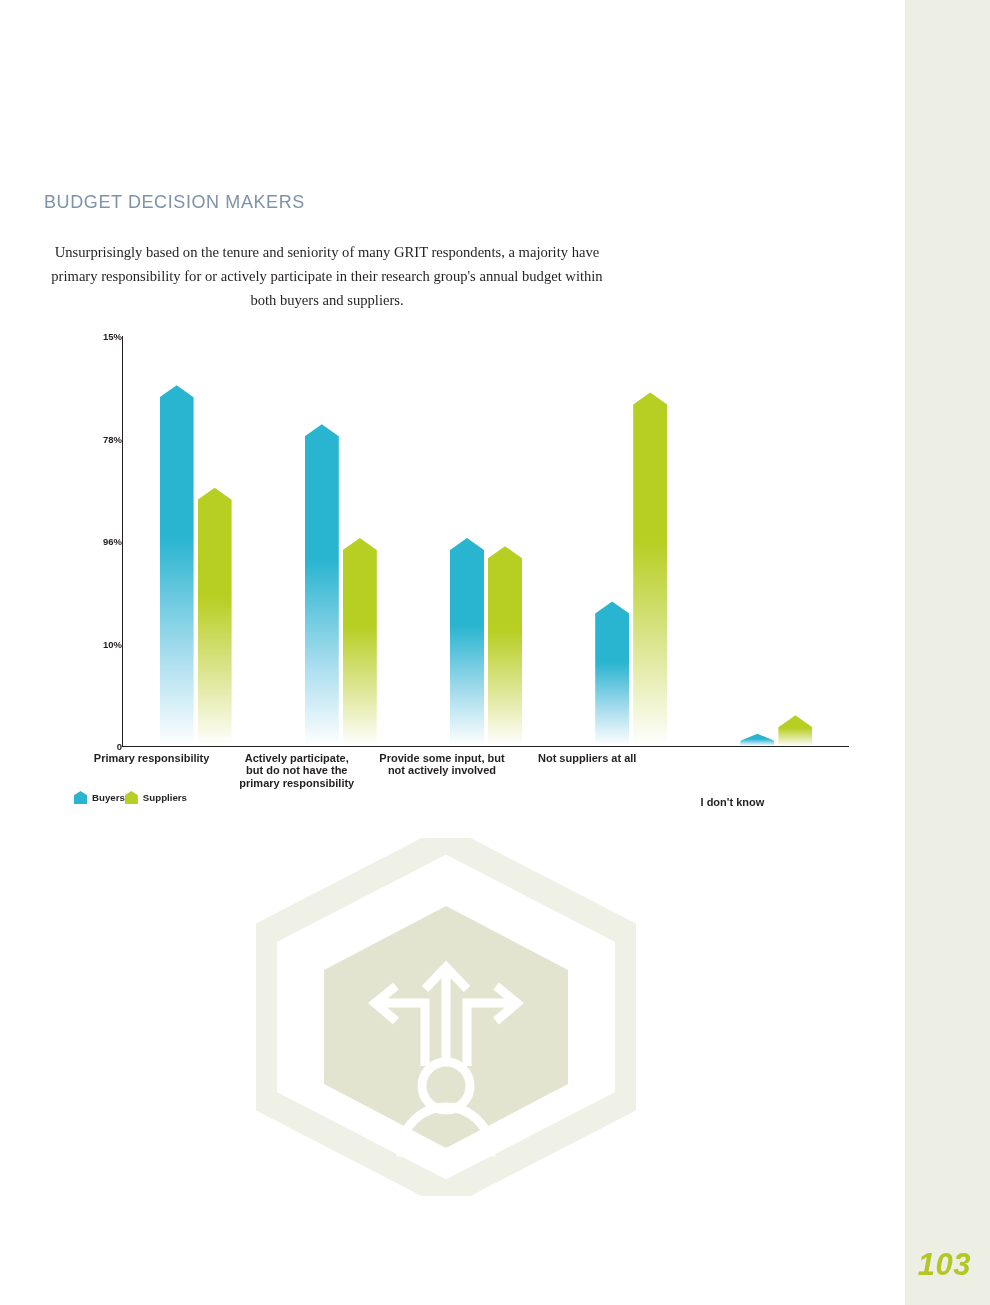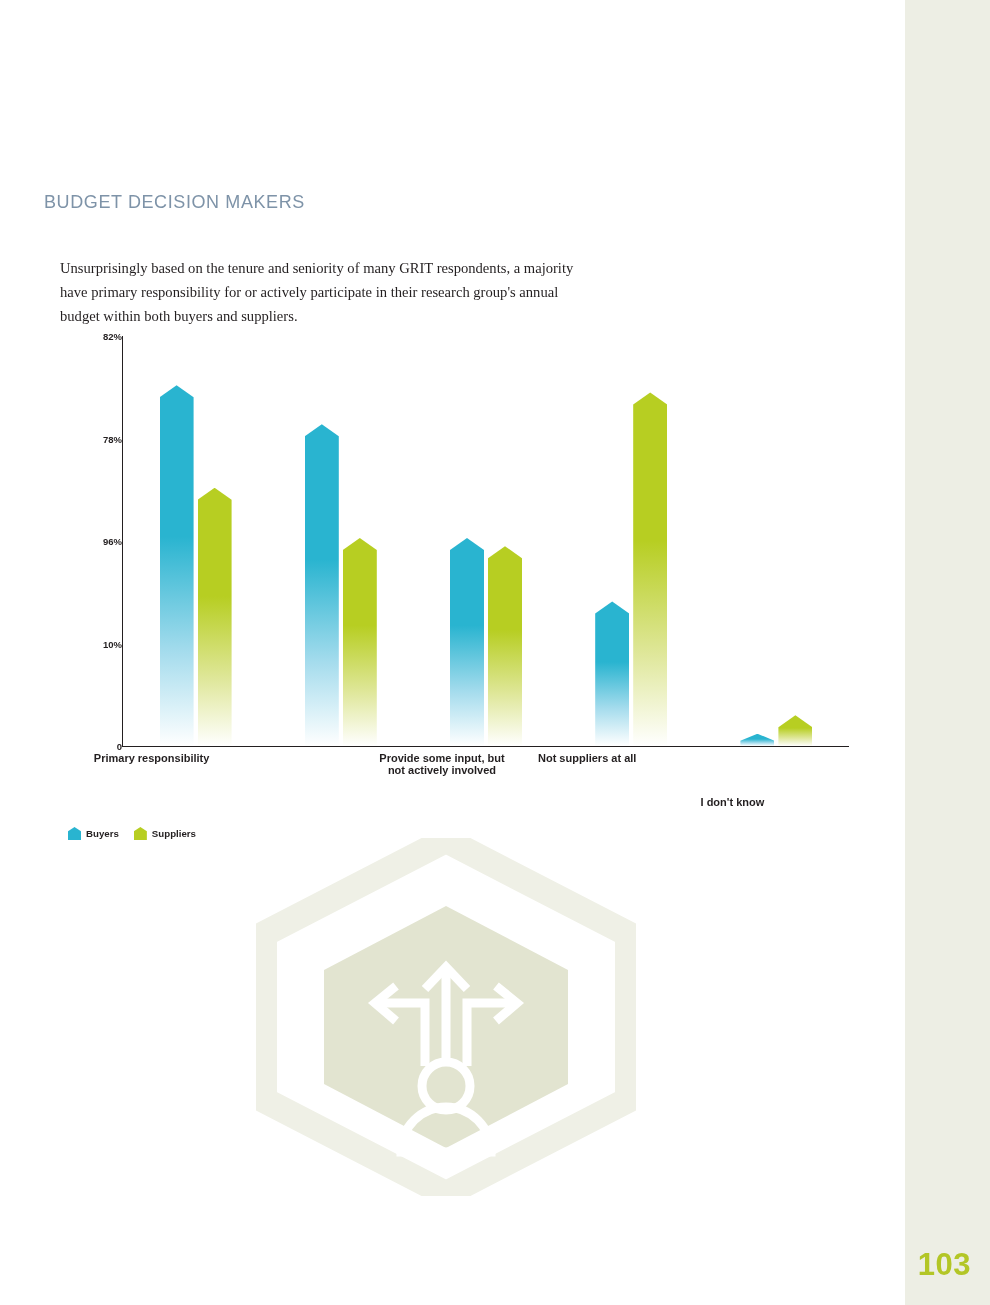--- a/index.html
+++ b/index.html
@@ -10,35 +10,35 @@
   }
 
   
   #side-rail{
     position:absolute;top:0;right:0;width:85px;height:1305px;
     background:#edeee4;
   }
   #page-number{
     position:absolute;right:19px;bottom:22px;
     font-family:"Liberation Sans", sans-serif;
-    font-size:31px;font-weight:700;color:#b3c626;letter-spacing:.5px;
+    font-size:31px;font-weight:700;color:#b3c626;letter-spacing:.5px;font-style:italic;
   }
 
   
   #section-title{
     position:absolute;left:44px;top:192px;
     font-size:18px;font-weight:400;letter-spacing:.6px;
     color:#7e93a8;
   }
   #intro-paragraph{
     position:absolute;left:44px;top:240px;width:566px;
     font-family:"Liberation Serif", serif;
     font-size:14.6px;line-height:24px;color:#231f20;
   }
-  #intro-paragraph p{margin:16px;}
+  #intro-paragraph p{margin:0;text-align:center;}
 
   
   #chart-area{
     position:absolute;left:44px;top:326px;width:820px;height:430px;
   }
   .y-tick{
     position:absolute;right:calc(100% - 78px);
     font-size:9.5px;font-weight:700;color:#231f20;
     text-align:right;width:40px;transform:translateY(-50%);
     white-space:nowrap;
@@ -70,22 +70,22 @@
   #category-labels{
     position:absolute;left:44px;top:752px;width:820px;height:46px;
   }
   .cat-label{
     position:absolute;top:0;text-align:center;
     font-size:11px;font-weight:700;color:#231f20;line-height:12.4px;
   }
 
   
   #legend{
-    position:absolute;left:68px;top:791px;
-    display:flex;align-items:center;gap:15px;margin-top:36px;
+    position:absolute;left:74px;top:791px;
+    display:flex;align-items:center;
   }
   .legend-item{display:flex;align-items:center;gap:5px;}
   .legend-swatch{
     width:13px;height:13px;
     clip-path:polygon(0% 100%, 0% 32%, 50% 0%, 100% 32%, 100% 100%);
   }
   .legend-label{font-size:9.7px;font-weight:700;color:#231f20;}
 
   
   #watermark{
@@ -105,38 +105,39 @@
 </div>
 
 <div id="chart-area">
   <div id="y-axis-line"></div>
   <div id="x-axis-line"></div>
   <div id="y-ticks">
       <div class="y-tick" style="top: 420px;">0</div>
       <div class="y-tick" style="top: 317.5px;">10%</div>
       <div class="y-tick" style="top: 215px;">96%</div>
       <div class="y-tick" style="top: 112.5px;">78%</div>
-      <div class="y-tick" style="top: 10px;">82%</div>
+      <div class="y-tick" style="top: 10px;">15%</div>
     </div>
   <div id="plot">
       <div class="bar blue" title="Buyers: 35.2%" style="height: 360.8px; width: 34px; left: 36.6px;"></div>
       <div class="bar blue" title="Buyers: 31.4%" style="height: 321.85px; width: 34px; left: 181.8px;"></div>
       <div class="bar blue" title="Buyers: 20.3%" style="height: 208.075px; width: 34px; left: 327px;"></div>
       <div class="bar blue" title="Buyers: 14.1%" style="height: 144.525px; width: 34px; left: 472.2px;"></div>
       <div class="bar blue" title="Buyers: 1.2%" style="height: 12.3px; width: 34px; left: 617.4px; clip-path: polygon(0% 100%, 0% 7px, 50% 0%, 100% 7px, 100% 100%);"></div>
       <div class="bar green" title="Suppliers: 25.2%" style="height: 258.3px; width: 34px; left: 74.6px;"></div>
       <div class="bar green" title="Suppliers: 20.3%" style="height: 208.075px; width: 34px; left: 219.8px;"></div>
       <div class="bar green" title="Suppliers: 19.5%" style="height: 199.875px; width: 34px; left: 365px;"></div>
       <div class="bar green" title="Suppliers: 34.5%" style="height: 353.625px; width: 34px; left: 510.2px;"></div>
       <div class="bar green" title="Suppliers: 3%" style="height: 30.75px; width: 34px; left: 655.4px;"></div>
     </div>
 </div>
 
 <div id="category-labels">
     <div class="cat-label" style="width: 181.2px; left: 17px;">Primary responsibility</div>
+    <div class="cat-label" style="width: 181.2px; left: 162.2px;">Actively participate,<br>but do not have the<br>primary responsibility</div>
     <div class="cat-label" style="width: 181.2px; left: 307.4px;">Provide some input, but<br>not actively involved</div>
     <div class="cat-label" style="width: 181.2px; left: 452.6px;">Not suppliers at all</div>
     <div class="cat-label" style="width: 181.2px; left: 597.8px; margin-top: 44px;">I don't know</div>
   </div>
 
 <div id="legend">
     <div class="legend-item">
       <span class="legend-swatch" style="background: rgb(41, 180, 208);"></span>
       <span class="legend-label">Buyers</span>
     </div>

